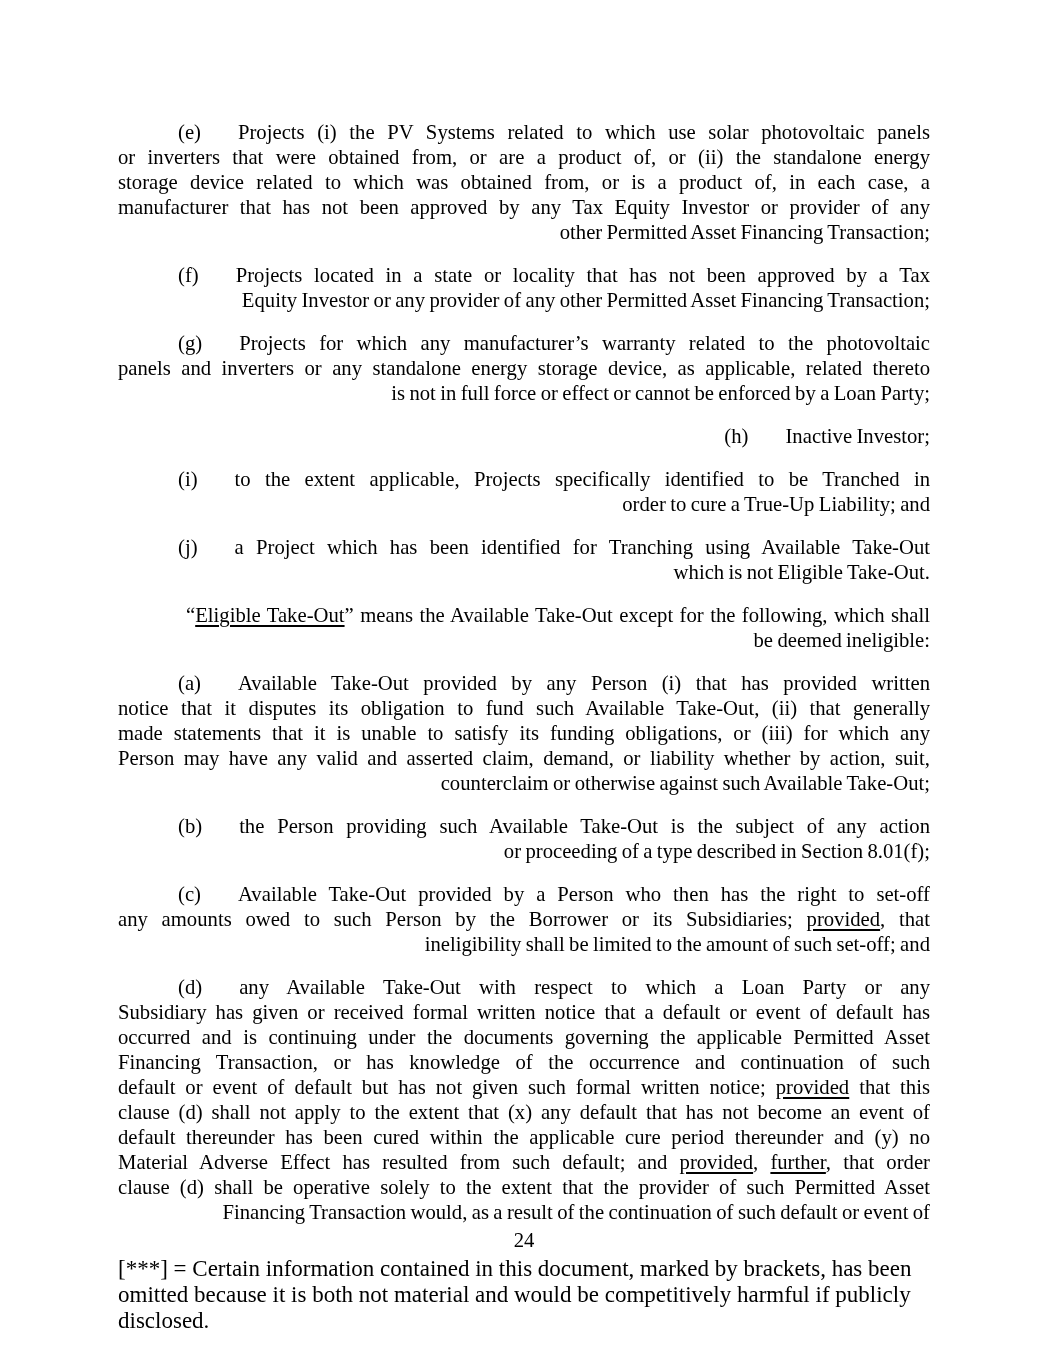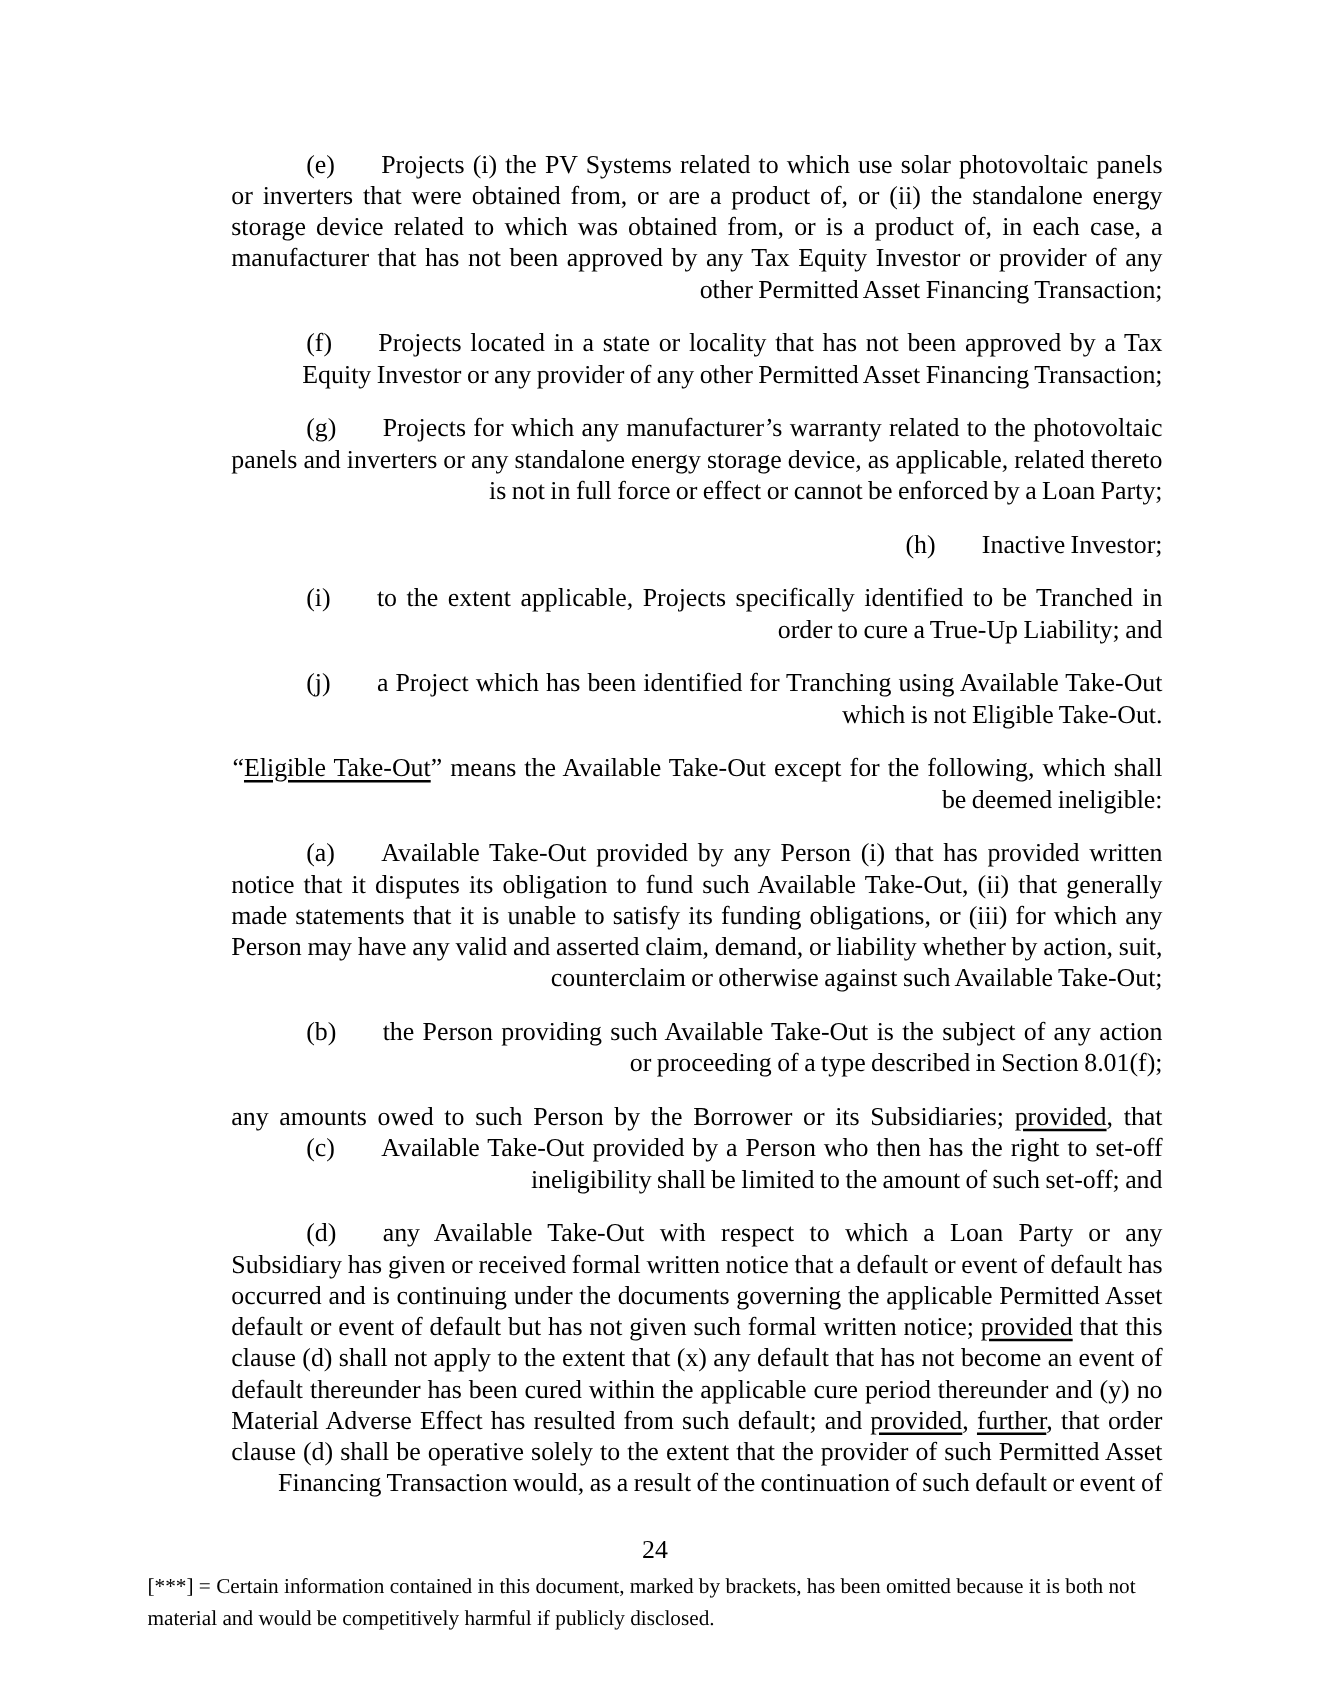--- a/index.html
+++ b/index.html
@@ -17,21 +17,21 @@
   }
   .doc-body {
     position: absolute;
     left: 118px; top: 120px;
     width: 812px;
     font-size: 20.7px;
     line-height: 25px;
   }
   .para { margin: 0; }
   .para + .para { margin-top: 18px; }
-  .para.clause { margin-left: 67px; }
+  .para.clause { }
   .line {
     text-align: justify;
     text-align-last: justify;
     word-spacing: -0.8px;
   }
   .line.last {
     text-align: right;
     text-align-last: auto;
   }
   .indent { display: inline-block; }
@@ -48,21 +48,21 @@
     left: 118px; top: 1228px;
     width: 812px;
     text-align: center;
     font-size: 20.7px;
     line-height: 25px;
   }
   .footnote {
     position: absolute;
     left: 118px; top: 1256px;
     width: 812px;
-    font-size: 17px;
+    font-size: 23px;
     line-height: 26px;
     text-align: left;
   }
 </style>
 </head>
 <body>
 
 <div class="page">
   <main class="doc-body" id="doc-body">
       <div class="para clause">
@@ -101,28 +101,29 @@
         <div class="line"><span>notice that it disputes its obligation to fund such Available Take-Out, (ii) that generally</span></div>
         <div class="line"><span>made statements that it is unable to satisfy its funding obligations, or (iii) for which any</span></div>
         <div class="line"><span>Person may have any valid and asserted claim, demand, or liability whether by action, suit,</span></div>
         <div class="line last"><span>counterclaim or otherwise against such Available Take-Out;</span></div>
       </div>
       <div class="para clause">
         <div class="line"><span class="indent"></span><span class="clause-label">(b)</span><span class="tab"></span><span>the Person providing such Available Take-Out is the subject of any action</span></div>
         <div class="line last"><span>or proceeding of a type described in Section 8.01(f);</span></div>
       </div>
       <div class="para clause">
+        <div class="line"><span class="indent"></span><span class="clause-label">(c)</span><span class="tab"></span><span>Available Take-Out provided by a Person who then has the right to set-off</span></div>
         <div class="line"><span>any amounts owed to such Person by the Borrower or its Subsidiaries; </span><span class="u">provided</span><span>, that</span></div>
-        <div class="line"><span class="indent"></span><span class="clause-label">(c)</span><span class="tab"></span><span>Available Take-Out provided by a Person who then has the right to set-off</span></div>
         <div class="line last"><span>ineligibility shall be limited to the amount of such set-off; and</span></div>
       </div>
       <div class="para clause">
         <div class="line"><span class="indent"></span><span class="clause-label">(d)</span><span class="tab"></span><span>any Available Take-Out with respect to which a Loan Party or any</span></div>
         <div class="line"><span>Subsidiary has given or received formal written notice that a default or event of default has</span></div>
         <div class="line"><span>occurred and is continuing under the documents governing the applicable Permitted Asset</span></div>
+        <div class="line"><span>Financing Transaction, or has knowledge of the occurrence and continuation of such</span></div>
         <div class="line"><span>default or event of default but has not given such formal written notice; </span><span class="u">provided</span><span> that this</span></div>
         <div class="line"><span>clause (d) shall not apply to the extent that (x) any default that has not become an event of</span></div>
         <div class="line"><span>default thereunder has been cured within the applicable cure period thereunder and (y) no</span></div>
         <div class="line"><span>Material Adverse Effect has resulted from such default; and </span><span class="u">provided</span><span>, </span><span class="u">further</span><span>, that order</span></div>
         <div class="line"><span>clause (d) shall be operative solely to the extent that the provider of such Permitted Asset</span></div>
         <div class="line last"><span>Financing Transaction would, as a result of the continuation of such default or event of</span></div>
       </div>
     </main>
   <div class="page-number">24</div>
   <div class="footnote">[***] = Certain information contained in this document, marked by brackets, has been omitted because it is both not material and would be competitively harmful if publicly disclosed.</div>

